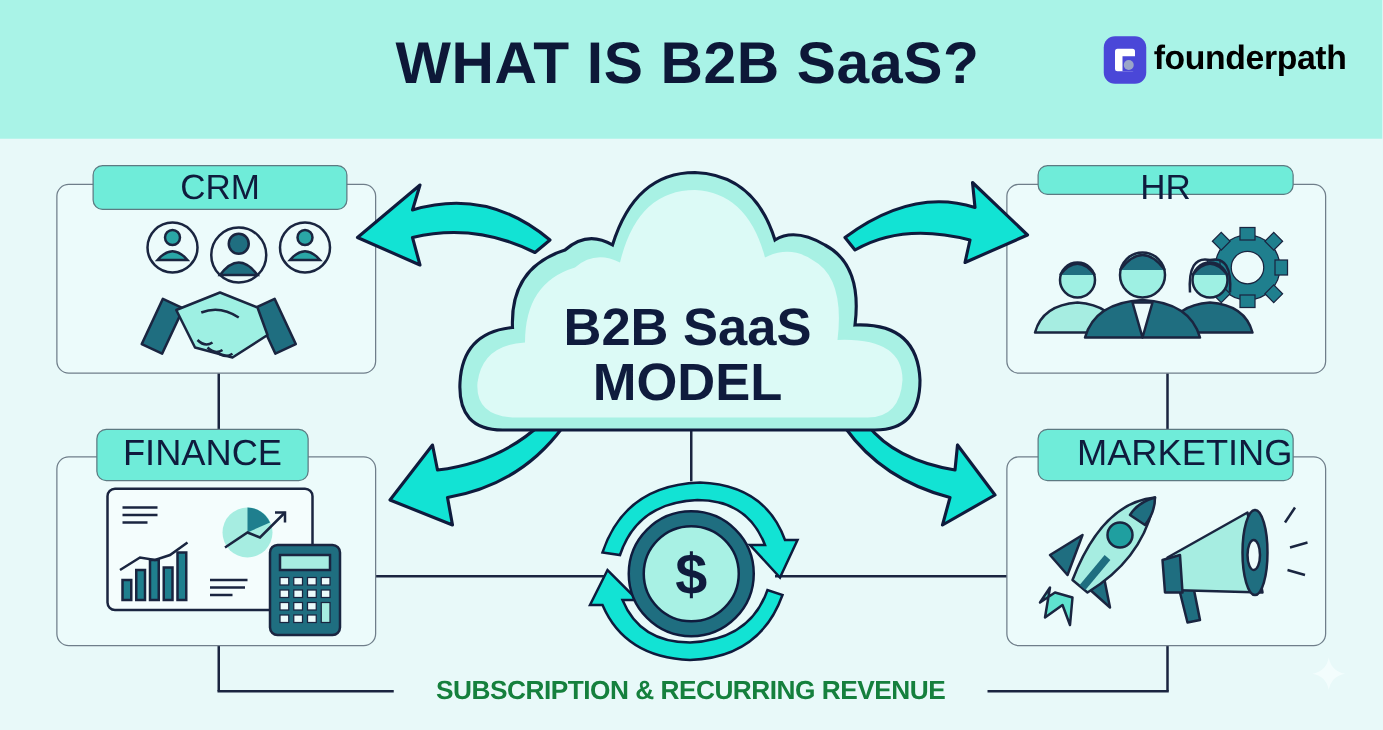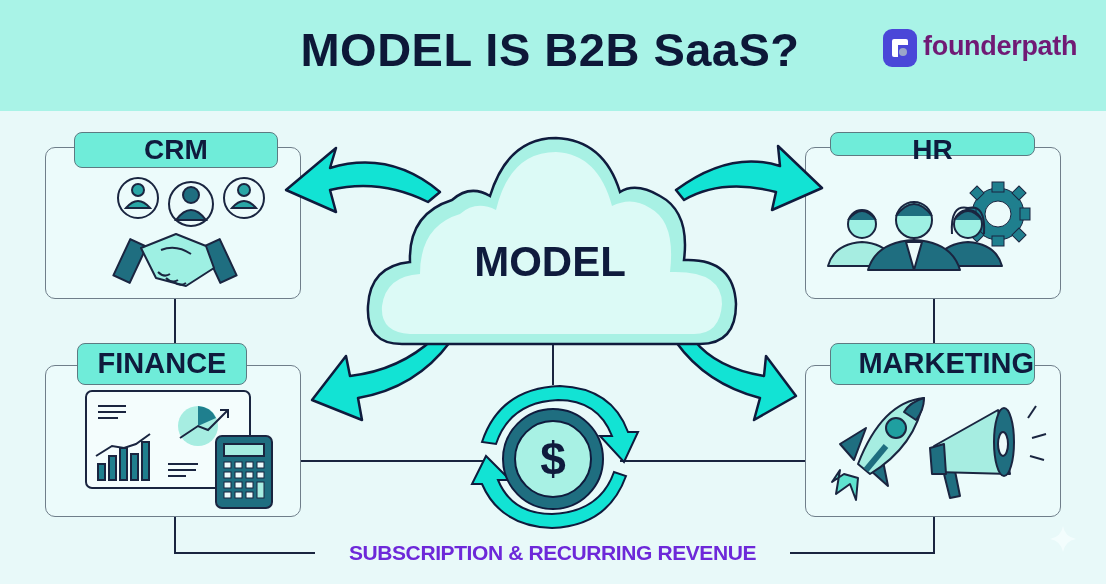--- a/index.html
+++ b/index.html
@@ -4,36 +4,36 @@
 <style>
   * { box-sizing: border-box; margin: 0; padding: 0; }
   html, body { width: 1106px; height: 584px; overflow: hidden; }
   body { background: #e8f9f9; font-family: "Liberation Sans", "DejaVu Sans", sans-serif; position: relative; color: #0f1b3d; }
   .header { position: absolute; left: 0; top: 0; width: 1106px; height: 111px; background: #a9f3e7; }
   .title { position: absolute; left: 250px; top: 22px; width: 600px; text-align: center; font-size: 47px; font-weight: 700; letter-spacing: 0.5px; color: #0d1838; }
   .logo { position: absolute; left: 883px; top: 29px; width: 34px; height: 38px; border-radius: 9px; background: #4a47d8; }
   .logo .inner { position: absolute; left: 9px; top: 10px; width: 16px; height: 18px; background: #fff; border-radius: 2px; }
   .logo .inner .cut { position: absolute; left: 6px; top: 6px; width: 10px; height: 12px; background: #4a47d8; }
   .logo .dot { position: absolute; left: 16px; top: 19px; width: 8px; height: 8px; background: #9aa6c8; border-radius: 50%; }
-  .brand { position: absolute; left: 923px; top: 31px; font-size: 27px; font-weight: 700; color: #701a75; letter-spacing: -0.3px; }
+  .brand { position: absolute; left: 923px; top: 31px; font-size: 27px; font-weight: 700; color: #000000; letter-spacing: -0.3px; }
 
   .card { position: absolute; border: 1.5px solid #6f7e8a; border-radius: 10px; background: #ecfbfb; }
-  .tab { position: absolute; background: #6fecd9; border: 1.5px solid #5d7a82; border-radius: 8px; text-align: center; font-weight: 700; color: #0f1b3d; }
+  .tab { position: absolute; background: #6fecd9; border: 1.5px solid #5d7a82; border-radius: 8px; text-align: center; font-weight: 400; color: #0f1b3d; }
   .tab span { display: block; }
   .vline { position: absolute; width: 2px; background: #1a2540; }
   .hline { position: absolute; height: 2px; background: #1a2540; }
-  .caption { position: absolute; left: 315px; top: 541px; width: 475px; text-align: center; font-size: 21px; font-weight: 700; color: #6d28d9; letter-spacing: -0.4px; background: #e8f9f9; }
+  .caption { position: absolute; left: 315px; top: 541px; width: 475px; text-align: center; font-size: 21px; font-weight: 700; color: #15803d; letter-spacing: -0.4px; background: #e8f9f9; }
   svg { position: absolute; overflow: visible; }
   .cloud-text { position: absolute; left: 400px; top: 240px; width: 300px; text-align: center; font-size: 42px; line-height: 44px; font-weight: 700; color: #0f1b3d; }
 </style>
 </head>
 <body>
 
 <div class="header"></div>
-<div class="title">MODEL IS B2B SaaS?</div>
+<div class="title">WHAT IS B2B SaaS?</div>
 <div class="logo">
   <div class="inner">
       <div class="cut"></div>
     </div>
   <div class="dot"></div>
 </div>
 <div class="brand">founderpath</div>
 
 <div class="vline" style="left:174px; top:297px; height:48px;"></div>
 <div class="vline" style="left:933px; top:297px; height:48px;"></div>
@@ -193,20 +193,21 @@
   <path d="M676 190 Q730 150 780 166 L778 146 L822 188 L772 210 L776 192 Q722 178 684 200 Z" fill="#12e3d4" stroke="#0f1b3d" stroke-width="2.5" stroke-linejoin="round"></path>
   <path d="M434 338 Q400 370 350 376 L346 356 L312 400 L362 420 L358 398 Q416 388 450 342 Z" fill="#12e3d4" stroke="#0f1b3d" stroke-width="2.5" stroke-linejoin="round"></path>
   <path d="M676 342 Q706 384 760 398 L754 420 L796 396 L766 356 L764 376 Q716 368 694 340 Z" fill="#12e3d4" stroke="#0f1b3d" stroke-width="2.5" stroke-linejoin="round"></path>
 </svg>
 
 <svg width="1106" height="584" style="left:0;top:0;">
   <path d="M402 344 Q366 344 368 306 Q370 266 410 262 Q408 214 452 200 Q470 184 490 196 Q508 138 556 138 Q604 140 620 192 Q636 182 660 196 Q690 212 684 260 Q734 258 736 304 Q736 344 700 344 Z" fill="#a8f1e4" stroke="#0f1b3d" stroke-width="2.5"></path>
   <path d="M410 334 Q380 332 382 306 Q386 276 420 274 Q420 226 460 214 Q476 200 496 210 Q510 152 556 152 Q598 154 612 206 Q632 196 650 208 Q676 222 670 272 Q722 270 722 304 Q720 334 694 334 Z" fill="#dcfaf6"></path>
 </svg>
 <div class="cloud-text">
+  <div>B2B SaaS</div>
   <div>MODEL</div>
 </div>
 
 <svg width="1106" height="584" style="left:0;top:0;">
   <path d="M482 442 Q500 388 560 386 Q612 388 628 432 L638 432 L624 462 L600 436 L612 436 Q598 400 558 400 Q510 402 496 444 Z" fill="#12e3d4" stroke="#0f1b3d" stroke-width="2"></path>
   <path d="M626 476 Q608 526 552 528 Q500 526 482 484 L472 484 L486 456 L510 480 L498 480 Q512 514 552 514 Q600 512 614 472 Z" fill="#12e3d4" stroke="#0f1b3d" stroke-width="2"></path>
   <circle cx="553" cy="459" r="50" fill="#1f6e80" stroke="#0f1b3d" stroke-width="2"></circle>
   <circle cx="553" cy="459" r="38" fill="#a8f1e4" stroke="#0f1b3d" stroke-width="2"></circle>
   <text x="553" y="475" text-anchor="middle" font-size="46" font-weight="700" fill="#0f1b3d" font-family="Liberation Sans, sans-serif">$</text>
 </svg>

